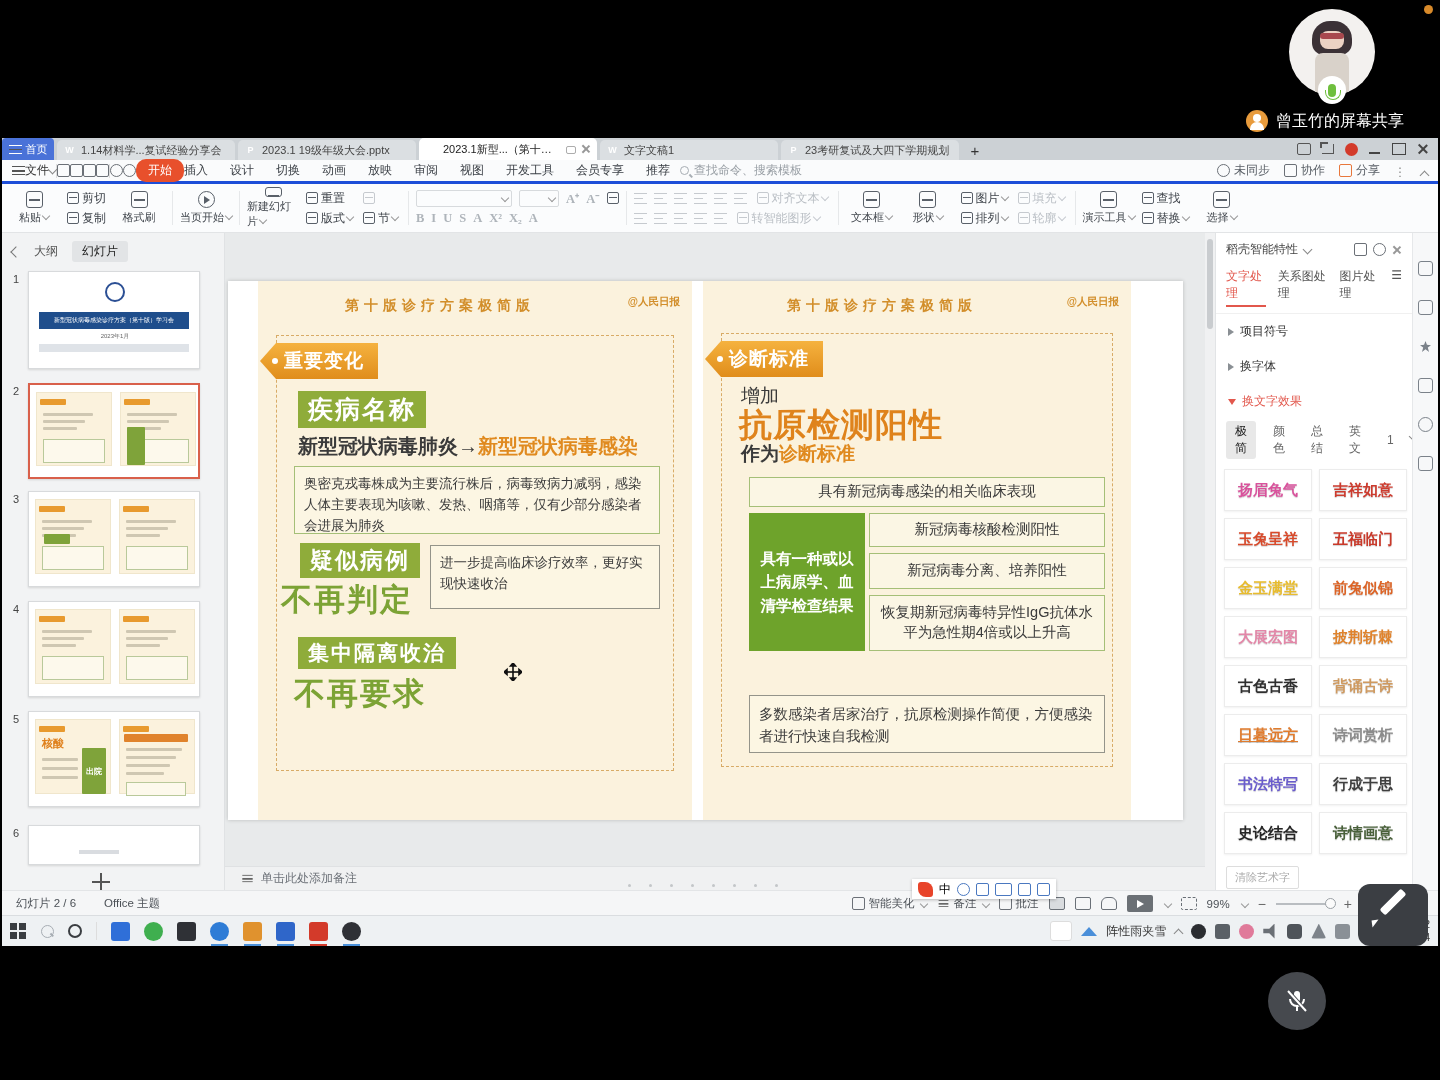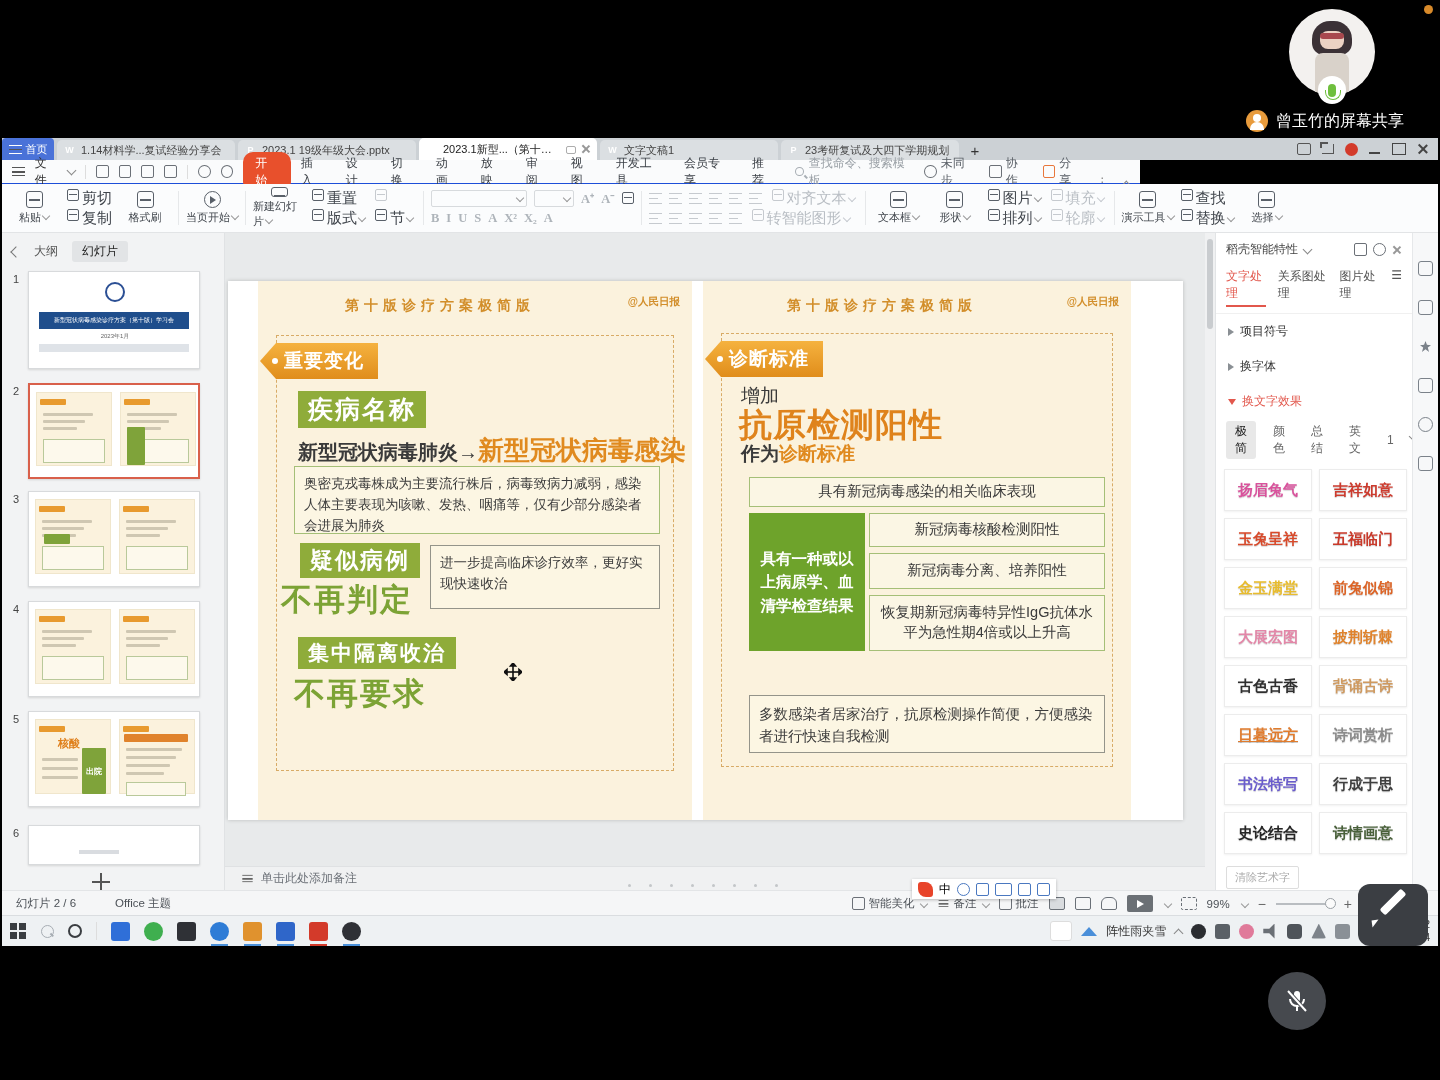--- a/index.html
+++ b/index.html
@@ -20,39 +20,39 @@
 #winctl{margin-left:auto;display:flex;align-items:center;gap:10px;padding-right:8px;height:22px}
 .wci{width:14px;height:12px;position:relative}
 .wci.split{border:1.5px solid #555;border-radius:2px}
 .wci.grid::before{content:"";position:absolute;inset:1px;border:1.5px solid #555;border-left:none;border-top:none;box-shadow:-4px -4px 0 -2px #555}
 .wci.ball{width:13px;height:13px;border-radius:50%;background:#d33a2a}
 .wci.min::before{content:"";position:absolute;left:1px;top:9px;width:11px;height:2px;background:#444}
 .wci.max{border:1.5px solid #444}
 .wci.cls::before,.wci.cls::after{content:"";position:absolute;left:6px;top:0;width:1.5px;height:12px;background:#444}
 .wci.cls::before{transform:rotate(45deg)}.wci.cls::after{transform:rotate(-45deg)}
 
-#menubar{position:absolute;left:2px;top:160px;width:1138px;height:24px;background:#fafbfc;border-bottom:1px solid #1d4ed8;display:flex;align-items:center;font-size:12px;color:#333;padding:0 10px;gap:10px}
+#menubar{position:absolute;left:2px;top:160px;width:1436px;height:24px;background:#fafbfc;border-bottom:3px solid #1d4ed8;display:flex;align-items:center;font-size:12px;color:#333;padding:0 10px;}
 .mico{width:13px;height:13px;border:1.5px solid #6b7077;border-radius:2px}
 .hamb{width:13px;height:9px;border-top:1.5px solid #555;border-bottom:1.5px solid #555;position:relative}
 .hamb::before{content:"";position:absolute;left:0;top:3px;width:13px;height:1.5px;background:#555}
 .chev{width:7px;height:7px;border-right:1.5px solid #888;border-bottom:1.5px solid #888;transform:rotate(45deg);margin-top:-3px}
 .msep{width:1px;height:14px;background:#ddd}
 .arr{width:6px;height:6px;border-right:1.3px solid #999;border-bottom:1.3px solid #999;transform:rotate(45deg);display:inline-block;margin-left:2px;vertical-align:2px}
 #start-pill{background:#e8502c;color:#fff;border-radius:10px;padding:3px 12px;font-size:12px}
 #menu-items{display:flex;gap:22px;color:#3a3f45}
 #menu-search{display:flex;align-items:center;gap:5px;color:#9aa0a6;margin-left:10px}
 .lens{width:9px;height:9px;border:1.5px solid #a7adb3;border-radius:50%;position:relative}
 .lens::after{content:"";position:absolute;left:8px;top:8px;width:4px;height:1.5px;background:#a7adb3;transform:rotate(45deg)}
 #menu-right{margin-left:auto;display:flex;align-items:flex-end;gap:14px;color:#5a6067}
 
 #toolbar{position:absolute;left:2px;top:184px;width:1436px;height:49px;background:#fbfcfd;border-bottom:1px solid #e2e4e6;display:flex;align-items:stretch;padding:3px 6px;gap:4px}
 .vsep{width:1px;background:#e6e8ea;margin:4px 3px}
 .tb-big{width:52px;display:flex;flex-direction:column;align-items:center;justify-content:center;gap:2px;font-size:11px;color:#41464d;border-radius:3px}
 .tb-col{display:flex;flex-direction:column;justify-content:space-between;padding:2px 0;gap:2px}
-.tb-sm{display:flex;gap:3px;font-size:15px;color:#41464d;padding:0 3px;height:18px}
+.tb-sm{display:flex;align-items:center;gap:3px;font-size:12px;color:#41464d;padding:0 3px;height:18px}
 .g16{width:17px;height:17px;border:1.6px solid #596069;border-radius:3px;position:relative}
 .g16::after{content:"";position:absolute;left:2px;right:2px;top:7px;height:1.6px;background:#596069}
 .g12{width:12px;height:12px;border:1.4px solid #596069;border-radius:2px;position:relative;flex:0 0 12px}
 .g12::after{content:"";position:absolute;left:1px;right:1px;top:4px;height:1.2px;background:#596069}
 .dis,.dis *{color:#b9bec4!important;border-color:#c6cacf!important}
 .dis .g12::after,.dis .gly::before,.dis .gly::after{background:#c6cacf!important}
 .fmtrow{display:flex;align-items:center;gap:7px;height:18px}
 .fbtn{font-size:12.5px;color:#aeb4ba;font-weight:bold;font-family:"Liberation Serif",serif}
 .fontbox{width:96px;height:17px;border:1px solid #d7dadd;border-radius:2px;display:flex;align-items:center;justify-content:flex-end;padding:0 3px}
 .sizebox{width:40px;height:17px;border:1px solid #d7dadd;border-radius:2px;display:flex;align-items:center;justify-content:flex-end;padding:0 3px}
@@ -485,21 +485,21 @@
           <span class="b-ln" style="left: 6px; width: 34px; top: 34px;"></span>
           <span class="b-bx" style="left: 6px; top: 46px; width: 62px; height: 24px;"></span>
         </div>
       </div>
   </div>
   <div class="thumb" style="top:478px">
     <span class="tnum">5</span>
     <div class="tbox" style="height:96px" id="mini5">
         <div class="mp" style="left: 6px;">
           <span class="b-tag"></span>
-          <span style="position: absolute; left: 22px; top: 16px; font-size: 11px; font-weight: bold; color: rgb(223, 127, 26);">核酸</span>
+          <span style="position: absolute; left: 6px; top: 16px; font-size: 11px; font-weight: bold; color: rgb(223, 127, 26);">核酸</span>
           <span class="b-gr" style="left: 46px; top: 28px; width: 24px; height: 46px; display: flex; align-items: center; justify-content: center;">
             <span style="color: rgb(255, 255, 255); font-size: 8px; font-weight: bold;">出院</span>
           </span>
           <span class="b-ln" style="left: 6px; width: 36px; top: 38px;"></span>
           <span class="b-ln" style="left: 6px; width: 36px; top: 47px;"></span>
           <span class="b-ln" style="left: 6px; width: 36px; top: 56px;"></span>
         </div>
         <div class="mp" style="left: 90px;">
           <span class="b-tag"></span>
           <span class="b-gr" style="left: 4px; top: 14px; width: 64px; height: 8px; background: rgb(224, 131, 44);"></span>
@@ -525,21 +525,21 @@
 
 <div id="canvas">
   <div id="slide">
 
     <div class="panel" style="left:30px;width:434px">
       <div class="p-title">第十版诊疗方案极简版</div>
       <div class="p-logo">@人民日报</div>
       <div class="p-dash" style="left:18px;top:54px;width:398px;height:436px"></div>
       <div class="tagbadge" style="left:2px;top:62px">重要变化</div>
       <div class="gbadge" style="left:40px;top:110px;font-size:25px">疾病名称</div>
-      <div style="position:absolute;left:40px;top:152px;font-size:20px;color:#3a3a3a;font-weight:bold"><span>新型冠状病毒肺炎→</span><span class="obig" style="font-size:26px">新型冠状病毒感染</span></div>
+      <div style="position:absolute;left:40px;top:152px;font-size:20px;color:#3a3a3a;font-weight:bold"><span>新型冠状病毒肺炎→</span><span class="obig" style="font-size:20px">新型冠状病毒感染</span></div>
       <div class="nbox green" style="left:36px;top:185px;width:366px;height:68px">奥密克戎毒株成为主要流行株后，病毒致病力减弱，感染人体主要表现为咳嗽、发热、咽痛等，仅有少部分感染者会进展为肺炎</div>
       <div class="gbadge" style="left:42px;top:262px;font-size:23px">疑似病例</div>
       <div class="gbig" style="left:23px;top:298px">不再判定</div>
       <div class="nbox" style="left:172px;top:264px;width:230px;height:64px">进一步提高临床诊疗效率，更好实现快速收治</div>
       <div class="gbadge" style="left:40px;top:356px;font-size:21px">集中隔离收治</div>
       <div class="gbig" style="left:36px;top:392px">不再要求</div>
       <svg id="cursor" style="left:246px;top:382px" width="18" height="18" viewBox="0 0 18 18">
         <g stroke="#111" stroke-width="1.6" fill="#111">
           <line x1="9" y1="2" x2="9" y2="16"></line>
             <line x1="2" y1="9" x2="16" y2="9"></line>
@@ -655,21 +655,21 @@
   <span class="sic"></span>
   <span class="sic"></span>
   <span class="sic star"></span>
   <span class="sic"></span>
   <span class="sic q"></span>
   <span class="sic"></span>
 </div>
 
 <div id="statusbar">
   <span>幻灯片 2 / 6</span>
-  <span style="margin-left:39px">Office 主题</span>
+  <span style="margin-left:28px">Office 主题</span>
   <div id="sb-right">
     <span style="display:flex;gap:4px;align-items:center">
         <span class="mico"></span>
         <span>智能美化</span>
         <span class="arr"></span>
       </span>
     <span style="display:flex;gap:4px;align-items:center">
         <span class="hamb" style="transform:scale(.75)"></span>
         <span>备注</span>
         <span class="arr"></span>

